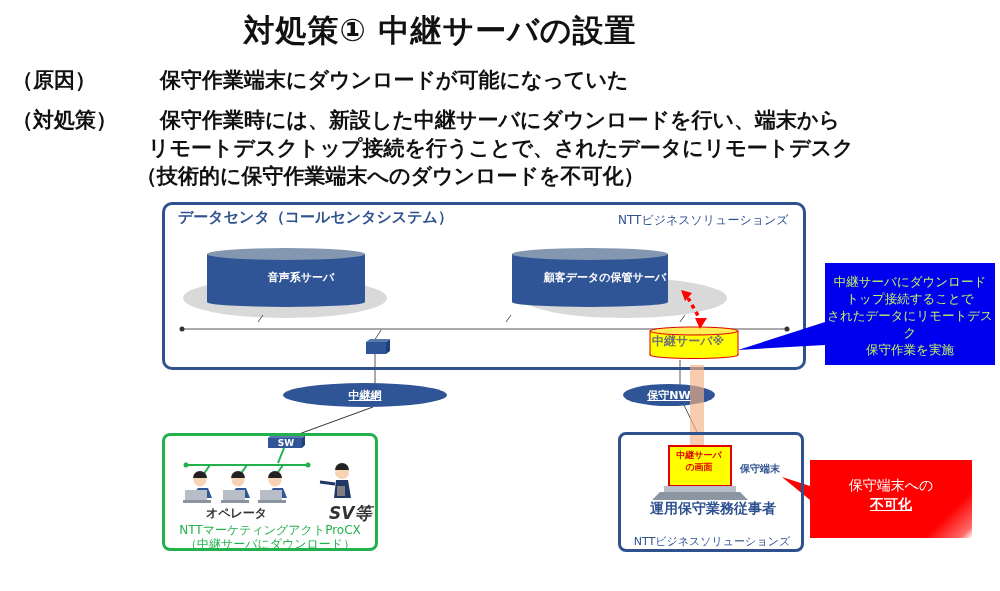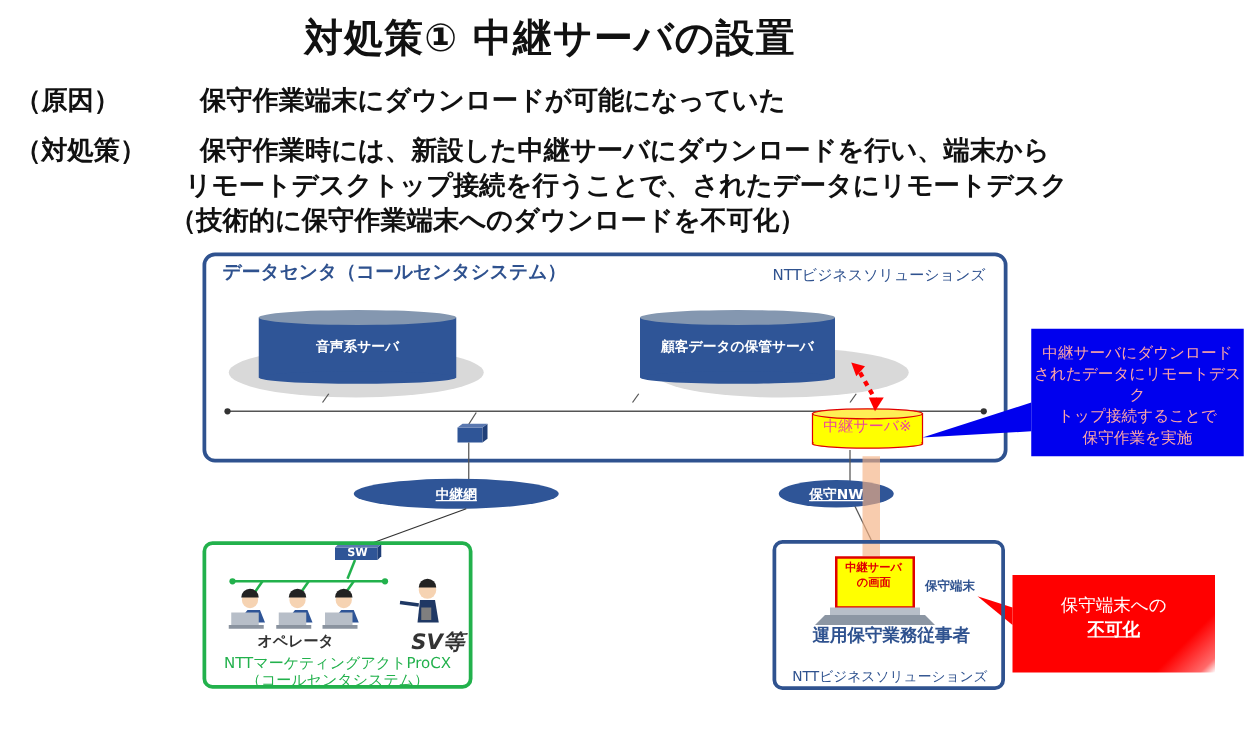--- a/index.html
+++ b/index.html
@@ -10,26 +10,26 @@
   .title { left: 0; width: 880px; top: 10px; text-align: center; font-size: 31px; font-weight: bold; letter-spacing: 1px; }
   .label { font-size: 21px; font-weight: bold; }
   .body-line { font-size: 21px; font-weight: bold; white-space: nowrap; }
 
   .dc-box { left: 162px; top: 202px; width: 644px; height: 168px; border: 3px solid #2f528f; border-radius: 10px; }
   .dc-title { left: 178px; top: 208px; font-size: 15px; font-weight: bold; color: #2f528f; }
   .dc-owner { left: 618px; top: 212px; font-size: 12px; color: #2f528f; }
 
   .svg-layer { left: 0; top: 0; }
 
-  .srv-label { color: #fff; font-size: 11px; font-weight: bold; text-align: center; }
-  .relay-label { left: 652px; top: 333px; width: 84px; text-align: center; font-size: 12px; font-weight: normal; color: #ec4899; }
+  .srv-label { color: #fff; font-size: 11px; font-weight: bold; text-align: center; margin-left: 15px; }
+  .relay-label { left: 652px; top: 333px; width: 84px; text-align: left; font-size: 12px; font-weight: bold; color: #737373; }
 
   .net-label { color: #fff; font-size: 11px; font-weight: bold; text-align: center; text-decoration: underline; }
 
-  .callout-blue { left: 825px; top: 263px; width: 170px; height: 102px; background: #0000ee; color: #fca5a5; font-size: 12.5px; line-height: 17px; text-align: center; padding-top: 10px; }
+  .callout-blue { left: 825px; top: 263px; width: 170px; height: 102px; background: #0000ee; color: #bef264; font-size: 12.5px; line-height: 17px; text-align: center; padding-top: 10px; }
 
   .green-box { left: 162px; top: 433px; width: 216px; height: 118px; border: 3px solid #22b14c; border-radius: 8px; }
   .sw-label { left: 268px; top: 438px; width: 36px; font-size: 9px; font-weight: bold; color: #fff; text-align: center; }
   .op-label { left: 206px; top: 505px; font-size: 12px; font-weight: bold; color: #333; }
   .sv-label { left: 329px; top: 502px; font-size: 17px; font-weight: bold; font-style: italic; color: #333; }
   .green-org { left: 170px; top: 523px; width: 200px; text-align: center; font-size: 12px; color: #22b14c; line-height: 14px; }
 
   .maint-box { left: 618px; top: 432px; width: 186px; height: 120px; border: 3px solid #2f528f; border-radius: 8px; }
   .screen-label { left: 674px; top: 449px; width: 50px; text-align: center; font-size: 9px; font-weight: bold; color: #e00000; line-height: 12px; }
   .term-label { left: 740px; top: 462px; font-size: 10px; font-weight: bold; color: #2f528f; }
@@ -166,32 +166,32 @@
 
 <div class="abs srv-label" style="left:207px; top:270px; width:158px;">音声系サーバ</div>
 <div class="abs srv-label" style="left:512px; top:270px; width:156px;">顧客データの保管サーバ</div>
 <div class="abs relay-label">中継サーバ※</div>
 
 <div class="abs net-label" style="left:323px; top:388px; width:84px;">中継網</div>
 <div class="abs net-label" style="left:629px; top:388px; width:80px;">保守NW</div>
 
 <div class="abs callout-blue">
   <div>中継サーバにダウンロード</div>
+  <div>トップ接続することで</div>
   <div>されたデータにリモートデスク</div>
-  <div>トップ接続することで</div>
   <div>保守作業を実施</div>
 </div>
 
 <div class="abs green-box"></div>
 <div class="abs sw-label">SW</div>
 <div class="abs op-label">オペレータ</div>
 <div class="abs sv-label">SV等</div>
 <div class="abs green-org">
   <div>NTTマーケティングアクトProCX</div>
-  <div>（コールセンタシステム）</div>
+  <div>（中継サーバにダウンロード）</div>
 </div>
 
 <div class="abs maint-box"></div>
 <div class="abs screen-label">
   <div>中継サーバ</div>
   <div>の画面</div>
 </div>
 <div class="abs term-label">保守端末</div>
 <div class="abs op-worker">運用保守業務従事者</div>
 <div class="abs maint-owner">NTTビジネスソリューションズ</div>

